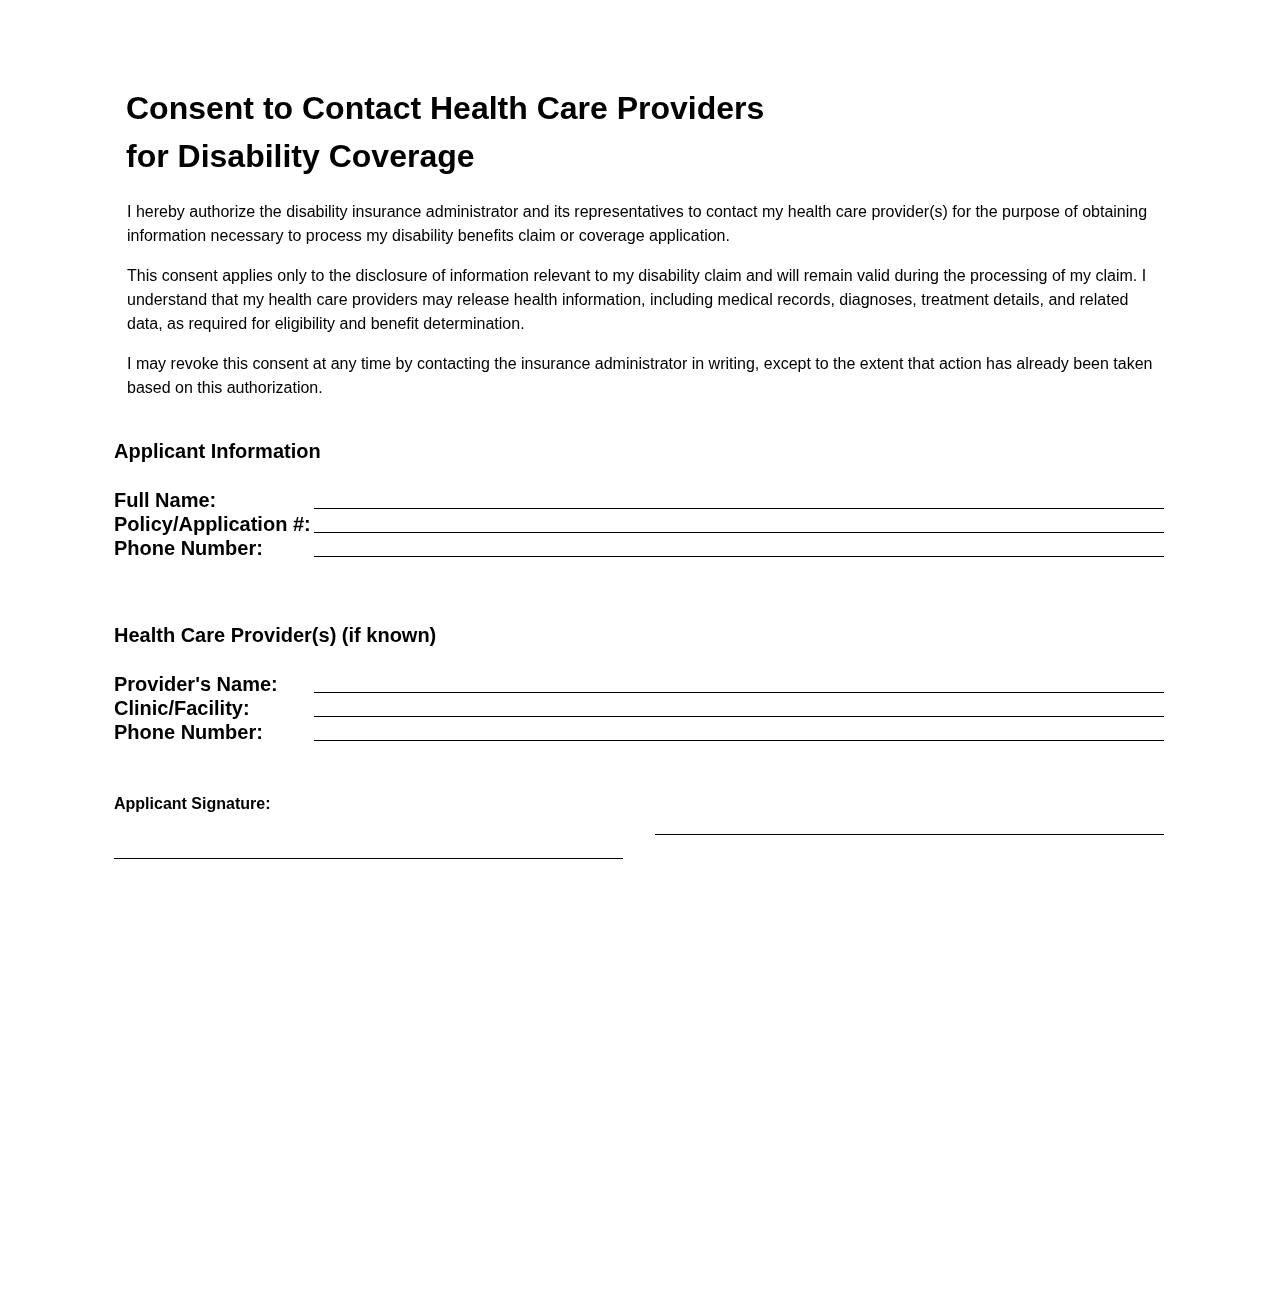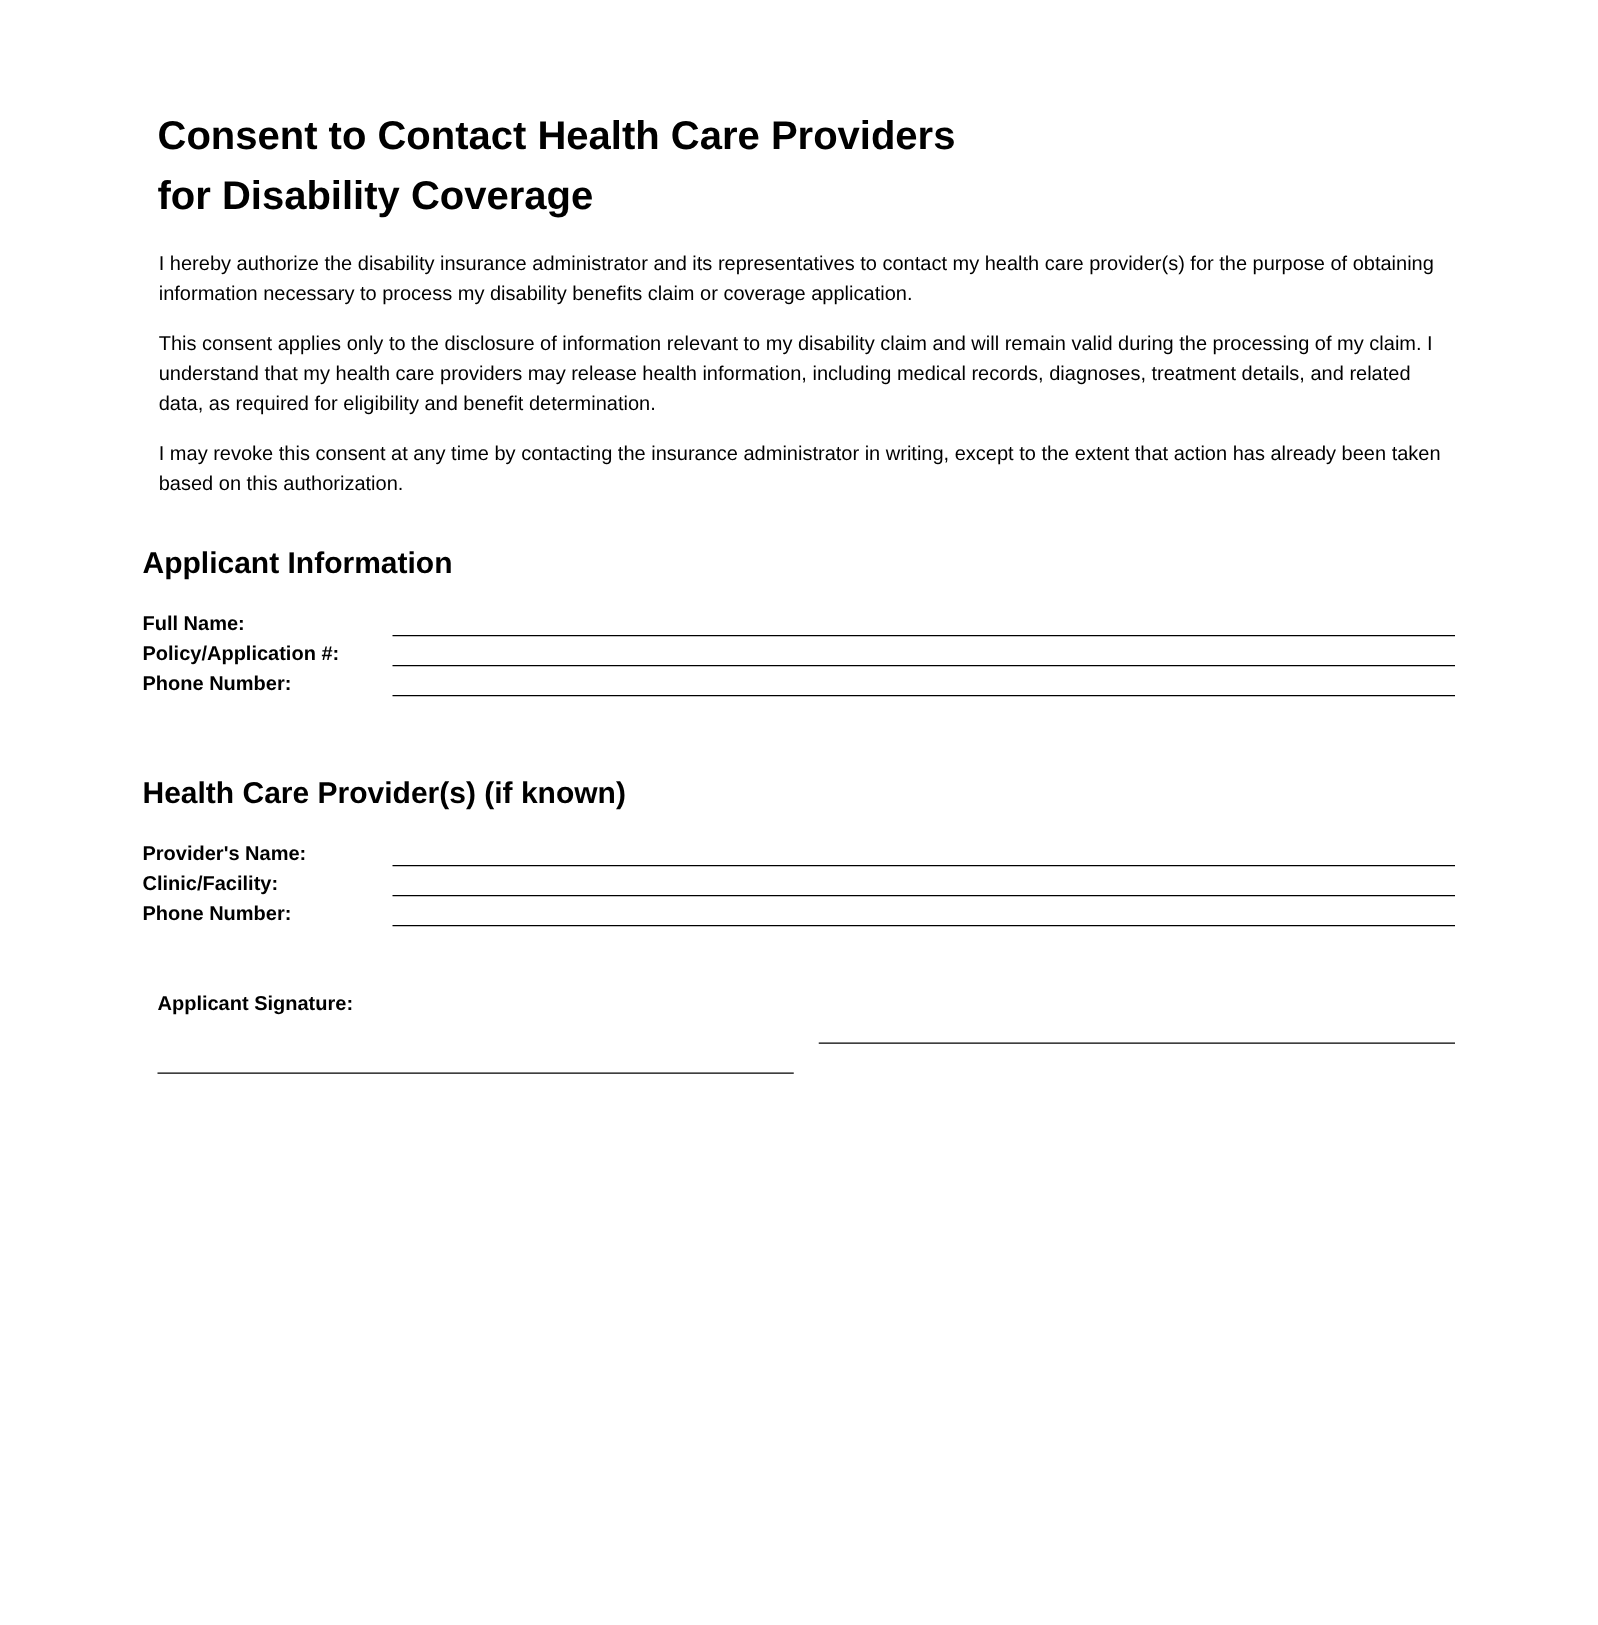--- a/index.html
+++ b/index.html
@@ -38,37 +38,37 @@
     }
     .intro p {
       margin: 0 0 16px 13px;
       font-size: 16px;
       line-height: 24px;
     }
     .section-heading {
       position: absolute;
       left: 0;
       margin: 0;
-      font-size: 24px;
+      font-size: 20px;
       font-weight: bold;
       line-height: 30px;
     }
     .fields {
       position: absolute;
       left: 0;
       width: 1050px;
     }
     .field-row {
       display: flex;
       height: 24px;
       align-items: flex-end;
     }
     .field-label {
       width: 200px;
-      font-size: 16px;
+      font-size: 20px;
       font-weight: bold;
       line-height: 24px;
       white-space: nowrap;
     }
     .field-line {
       flex: 1;
       height: 18px;
       border: none;
       border-bottom: 1.5px solid #000000;
       background: transparent;
@@ -145,21 +145,21 @@
     <div class="field-row">
       <span class="field-label">Clinic/Facility:</span>
       <input class="field-line" type="text" value="" style="">
     </div>
     <div class="field-row">
       <span class="field-label">Phone Number:</span>
       <input class="field-line" type="text" value="" style="">
     </div>
   </div>
 
-  <div class="sig-block" style="left:12px;">
+  <div class="sig-block" style="left:0;">
     <div class="sig-label">Applicant Signature:</div>
     <input class="sig-line" type="text" value="" style="">
   </div>
 
   <div class="sig-block" style="left:541px;">
     <input class="sig-line" type="text" value="" style="">
   </div>
 
 </div>
 

